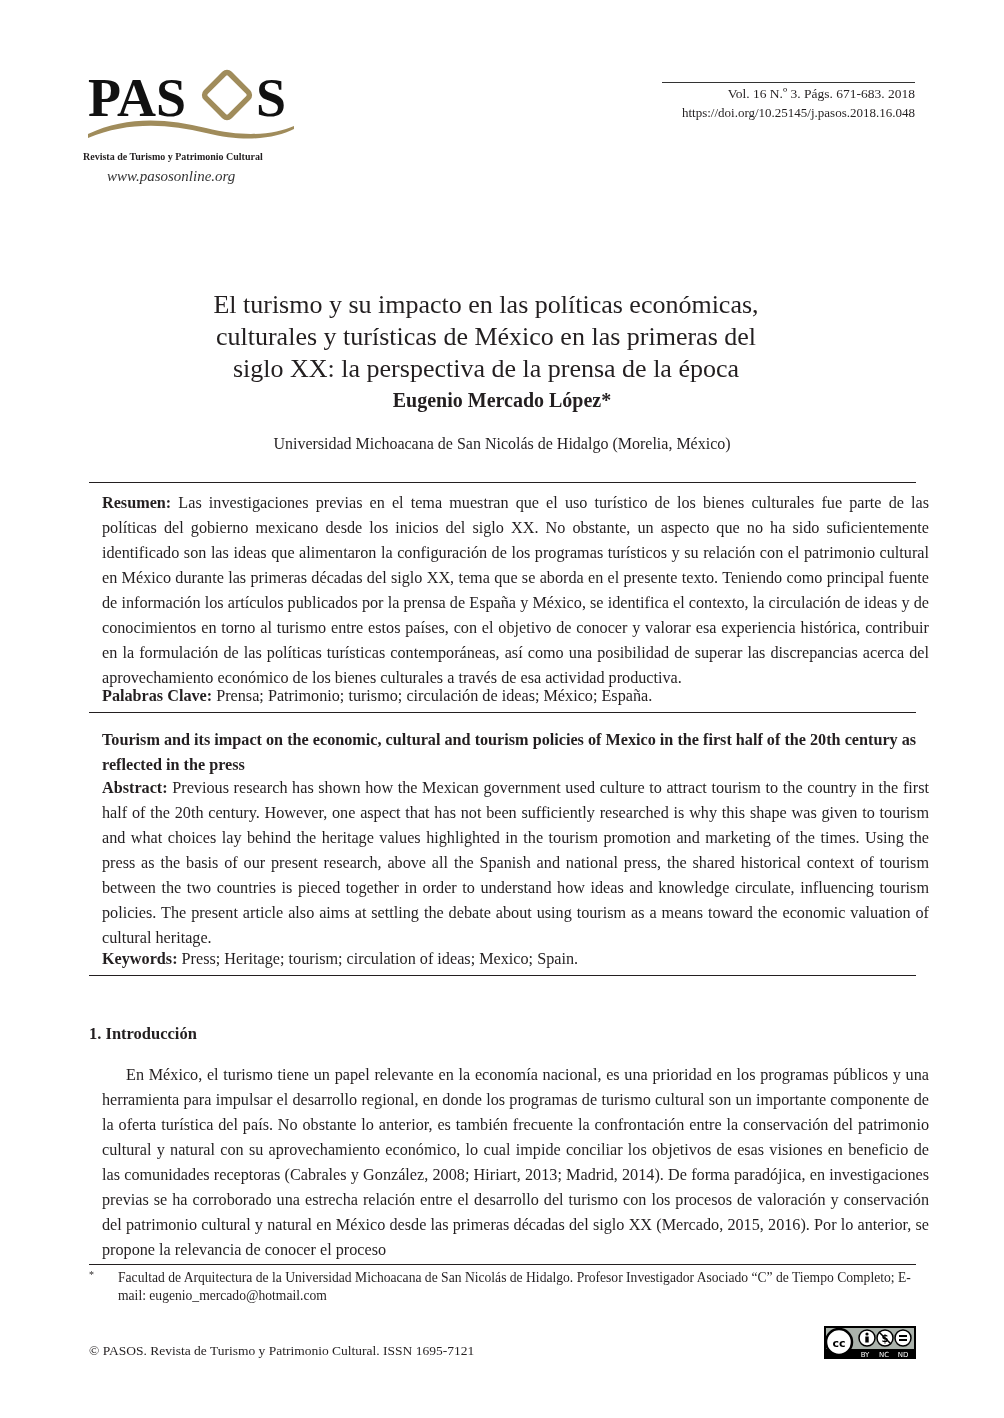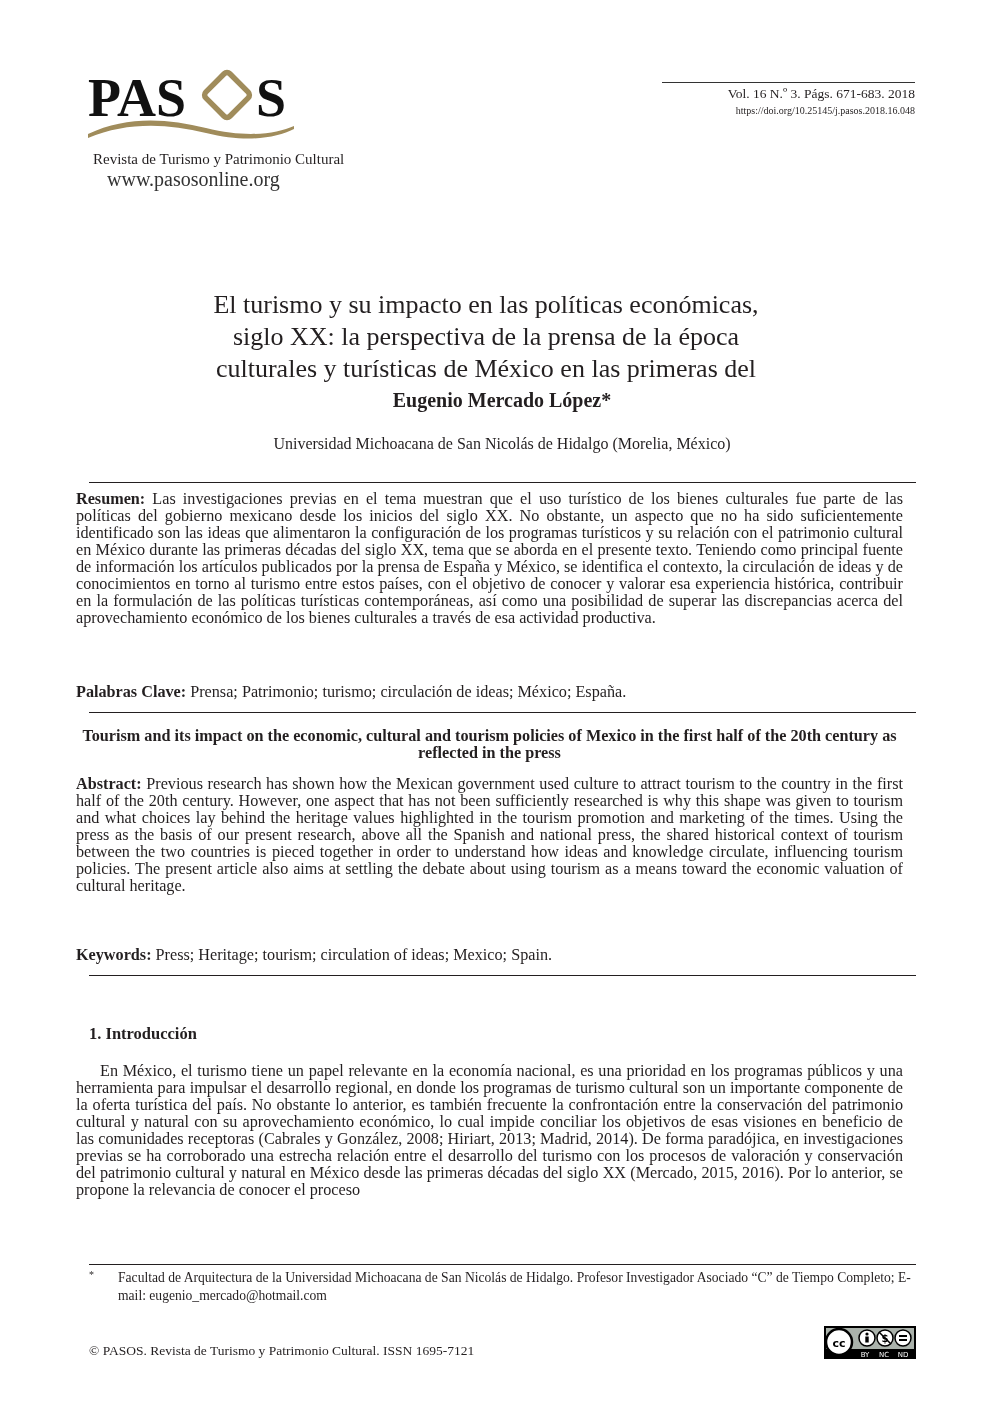--- a/index.html
+++ b/index.html
@@ -2,38 +2,38 @@
 <html><head>
 <meta charset="utf-8">
 <style>
   html, body { margin: 0; padding: 0; background: #ffffff; }
   body { width: 1004px; height: 1418px; position: relative; overflow: hidden;
          font-family: "DejaVu Serif", "Liberation Serif", serif; color: #231f20; }
   .abs { position: absolute; }
 
   
   #logo { left: 86px; top: 66px; width: 212px; height: 100px; }
-  #logo-sub { left: 93px; top: 151px; font-size: 15px; font-weight: normal; font-family: "Liberation Serif", serif; letter-spacing: 0; }
-  #logo-url { left: 107px; top: 168px; font-size: 20px; font-family: "Liberation Serif", serif; color: #333; }
+  #logo-sub { left: 83px; top: 151px; font-size: 10px; font-weight: bold; font-family: "Liberation Serif", serif; letter-spacing: 0; }
+  #logo-url { left: 107px; top: 168px; font-size: 15px; font-family: "Liberation Serif", serif; color: #333; font-style: italic; }
 
   
   #hdr-rule { left: 662px; top: 82px; width: 253px; height: 0; border-top: 1px solid #333; }
   #hdr-vol { right: 89px; top: 86px; font-size: 13.5px; font-family: "Liberation Serif", serif; text-align: left; white-space: nowrap; }
-  #hdr-doi { right: 89px; top: 105px; font-size: 10px; font-family: "Liberation Serif", serif; text-align: right; white-space: nowrap; }
+  #hdr-doi { right: 89px; top: 105px; font-size: 13px; font-family: "Liberation Serif", serif; text-align: right; white-space: nowrap; }
 
   
   #title { left: 84px; width: 804px; top: 289px; text-align: center; font-size: 26px; line-height: 32px;
            font-family: "Liberation Serif", serif; }
   #author { left: 100px; width: 804px; top: 389px; text-align: center; font-size: 20px; font-weight: bold; font-family: "Liberation Serif", serif; }
   #affil { left: 100px; width: 804px; top: 435px; text-align: center; font-size: 16px; font-family: "Liberation Serif", serif; }
 
   .rule { position: absolute; left: 89px; width: 827px; height: 0; border-top: 1.3px solid #231f20; }
 
-  .para { position: absolute; left: 76px; width: 827px; font-family: "Liberation Serif", serif;
-          font-size: 16.2px; line-height: 17px; text-align: justify; }
+  .para { position: absolute; left: 102px; width: 827px; font-family: "Liberation Serif", serif;
+          font-size: 16.2px; line-height: 25px; text-align: justify; }
   .para b { font-weight: bold; }
   .indent { text-indent: 24px; }
 
   #sec-head { left: 89px; top: 1024px; font-size: 16.5px; font-weight: bold; font-family: "Liberation Serif", serif; }
 
   #fn { left: 89px; top: 1269px; width: 827px; font-size: 13.6px; line-height: 18px; font-family: "Liberation Serif", serif; }
   #fn-mark { position: absolute; left: 0; top: -3px; font-size: 10px; }
   #fn-text { margin-left: 29px; display: block; }
 
   #footer { left: 89px; top: 1343px; font-size: 13.5px; font-family: "Liberation Serif", serif; }
@@ -50,38 +50,38 @@
 </svg>
 <div id="logo-sub" class="abs">Revista de Turismo y Patrimonio Cultural</div>
 <div id="logo-url" class="abs">www.pasosonline.org</div>
 
 <div id="hdr-rule" class="abs"></div>
 <div id="hdr-vol" class="abs">Vol. 16 N.º 3. Págs. 671-683. 2018</div>
 <div id="hdr-doi" class="abs">https://doi.org/10.25145/j.pasos.2018.16.048</div>
 
 <div id="title" class="abs">
   <div>El turismo y su impacto en las políticas económicas,</div>
+  <div>culturales y turísticas de México en las primeras del</div>
   <div>siglo XX: la perspectiva de la prensa de la época</div>
-  <div>culturales y turísticas de México en las primeras del</div>
 </div>
 <div id="author" class="abs">Eugenio Mercado López*</div>
 <div id="affil" class="abs">Universidad Michoacana de San Nicolás de Hidalgo (Morelia, México)</div>
 
 <div class="rule" style="top:482px"></div>
 
 <div class="para" style="top:491px">
   <b>Resumen:</b><span> Las investigaciones previas en el tema muestran que el uso turístico de los bienes culturales fue parte de las políticas del gobierno mexicano desde los inicios del siglo XX. No obstante, un aspecto que no ha sido suficientemente identificado son las ideas que alimentaron la configuración de los programas turísticos y su relación con el patrimonio cultural en México durante las primeras décadas del siglo XX, tema que se aborda en el presente texto. Teniendo como principal fuente de información los artículos publicados por la prensa de España y México, se identifica el contexto, la circulación de ideas y de conocimientos en torno al turismo entre estos países, con el objetivo de conocer y valorar esa experiencia histórica, contribuir en la formulación de las políticas turísticas contemporáneas, así como una posibilidad de superar las discrepancias acerca del aprovechamiento económico de los bienes culturales a través de esa actividad productiva.</span>
 </div>
 <div class="para" style="top:684px">
   <b>Palabras Clave:</b><span> Prensa; Patrimonio; turismo; circulación de ideas; México; España.</span>
 </div>
 
 <div class="rule" style="top:712px"></div>
 
-<div class="para" style="top:728px; text-align:center; font-weight:bold;">Tourism and its impact on the economic, cultural and tourism policies of Mexico in the first half of the 20th century as reflected in the press</div>
+<div class="para" style="top:728px; text-align:left; font-weight:bold;">Tourism and its impact on the economic, cultural and tourism policies of Mexico in the first half of the 20th century as reflected in the press</div>
 <div class="para" style="top:776px">
   <b>Abstract:</b><span> Previous research has shown how the Mexican government used culture to attract tourism to the country in the first half of the 20th century. However, one aspect that has not been sufficiently researched is why this shape was given to tourism and what choices lay behind the heritage values highlighted in the tourism promotion and marketing of the times. Using the press as the basis of our present research, above all the Spanish and national press, the shared historical context of tourism between the two countries is pieced together in order to understand how ideas and knowledge circulate, influencing tourism policies. The present article also aims at settling the debate about using tourism as a means toward the economic valuation of cultural heritage.</span>
 </div>
 <div class="para" style="top:947px">
   <b>Keywords:</b><span> Press; Heritage; tourism; circulation of ideas; Mexico; Spain.</span>
 </div>
 
 <div class="rule" style="top:975px"></div>
 
 <div id="sec-head" class="abs">1. Introducción</div>

